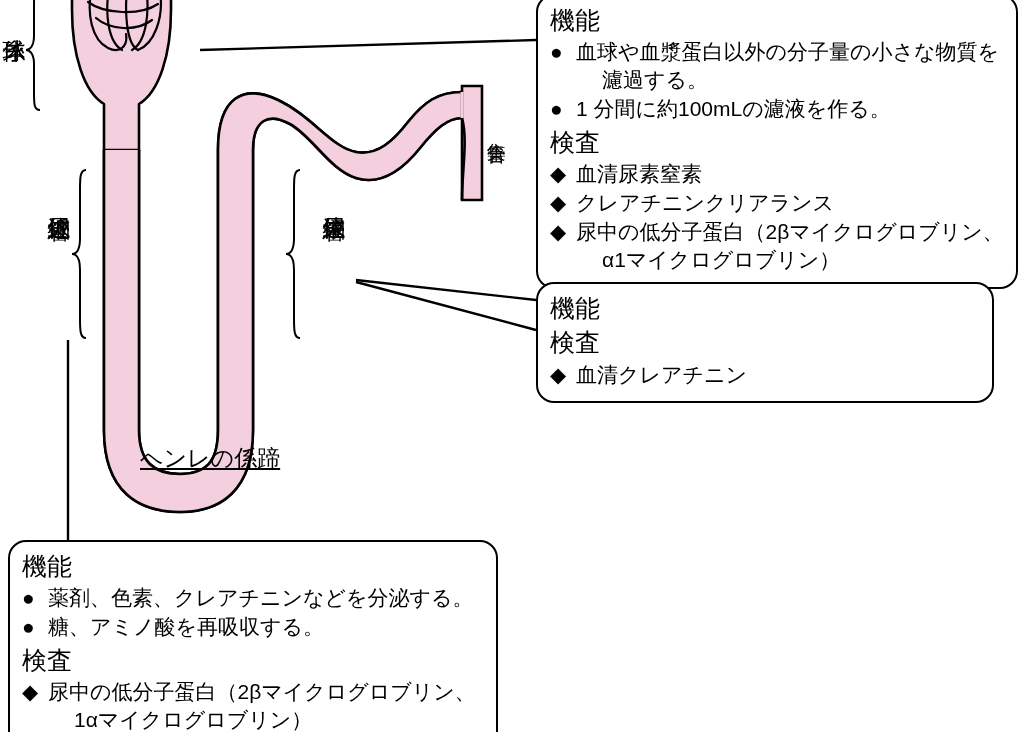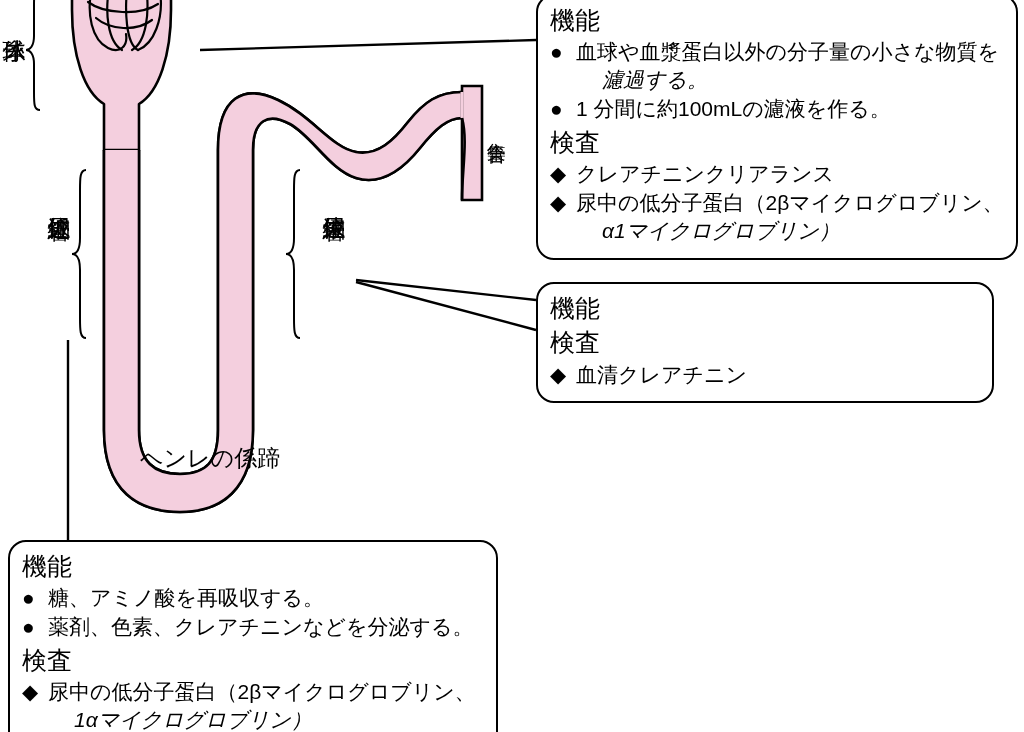--- a/index.html
+++ b/index.html
@@ -54,21 +54,20 @@
   }
   .callout li .mk {
     display: inline-block;
     width: 26px;
     text-indent: 0;
   }
   .callout li .cont {
     display: block;
     padding-left: 26px;
     text-indent: 0;
-    font-style: italic;
   }
 
   #callout-glomerulus {
     left: 536px;
     top: -6px;
     width: 482px;
   }
   #callout-distal {
     left: 536px;
     top: 282px;
@@ -91,21 +90,21 @@
   }
   .h-label {
     position: absolute;
     font-size: 23px;
     white-space: nowrap;
   }
   #label-glomerulus { left: 2px; top: 20px; }
   #label-proximal  { left: 47px; top: 198px; }
   #label-distal    { left: 322px; top: 198px; }
   #label-collecting{ left: 486px; top: 128px; font-size: 19px; }
-  #label-henle     { left: 140px; top: 443px; }
+  #label-henle     { left: 140px; top: 443px; text-decoration: underline; }
 </style>
 </head>
 <body>
 
 <div id="stage">
 
   <svg id="nephron-svg" viewBox="0 0 1024 732">
     <g>
 
       <path d="M72,-40 L72,10 C72,55 84,92 104,104 L104,150 L104,150 L139,150 L139,104 C159,92 171,55 171,10 L171,-40 Z" fill="#f4cfde" stroke="#000000" stroke-width="2.6" stroke-linejoin="round"></path>
@@ -164,38 +163,39 @@
   <div class="h-label" id="label-henle">ヘンレの係蹄</div>
 
   <div class="callout" id="callout-glomerulus">
     <p class="sect">機能</p>
     <ul>
       <li><span class="mk">●</span><span>血球や血漿蛋白以外の分子量の小さな物質を</span><span class="cont">濾過する。</span></li>
       <li><span class="mk">●</span><span>1 分間に約100mLの濾液を作る。</span></li>
     </ul>
     <p class="sect">検査</p>
     <ul>
+      <li><span class="mk">◆</span><span>血清尿素窒素</span></li>
       <li><span class="mk">◆</span><span>クレアチニンクリアランス</span></li>
       <li><span class="mk">◆</span><span>尿中の低分子蛋白（2βマイクログロブリン、</span><span class="cont">α1マイクログロブリン）</span></li>
     </ul>
   </div>
 
   <div class="callout" id="callout-distal">
     <p class="sect">機能</p>
     <p class="sect">検査</p>
     <ul>
       <li><span class="mk">◆</span><span>血清クレアチニン</span></li>
     </ul>
   </div>
 
   <div class="callout" id="callout-proximal">
     <p class="sect">機能</p>
     <ul>
+      <li><span class="mk">●</span><span>薬剤、色素、クレアチニンなどを分泌する。</span></li>
       <li><span class="mk">●</span><span>糖、アミノ酸を再吸収する。</span></li>
-      <li><span class="mk">●</span><span>薬剤、色素、クレアチニンなどを分泌する。</span></li>
     </ul>
     <p class="sect">検査</p>
     <ul>
       <li><span class="mk">◆</span><span>尿中の低分子蛋白（2βマイクログロブリン、</span><span class="cont">1αマイクログロブリン）</span></li>
       <li><span class="mk">◆</span><span>PSP試験（色素を使用する検査）</span></li>
     </ul>
   </div>
 
 </div>
 

